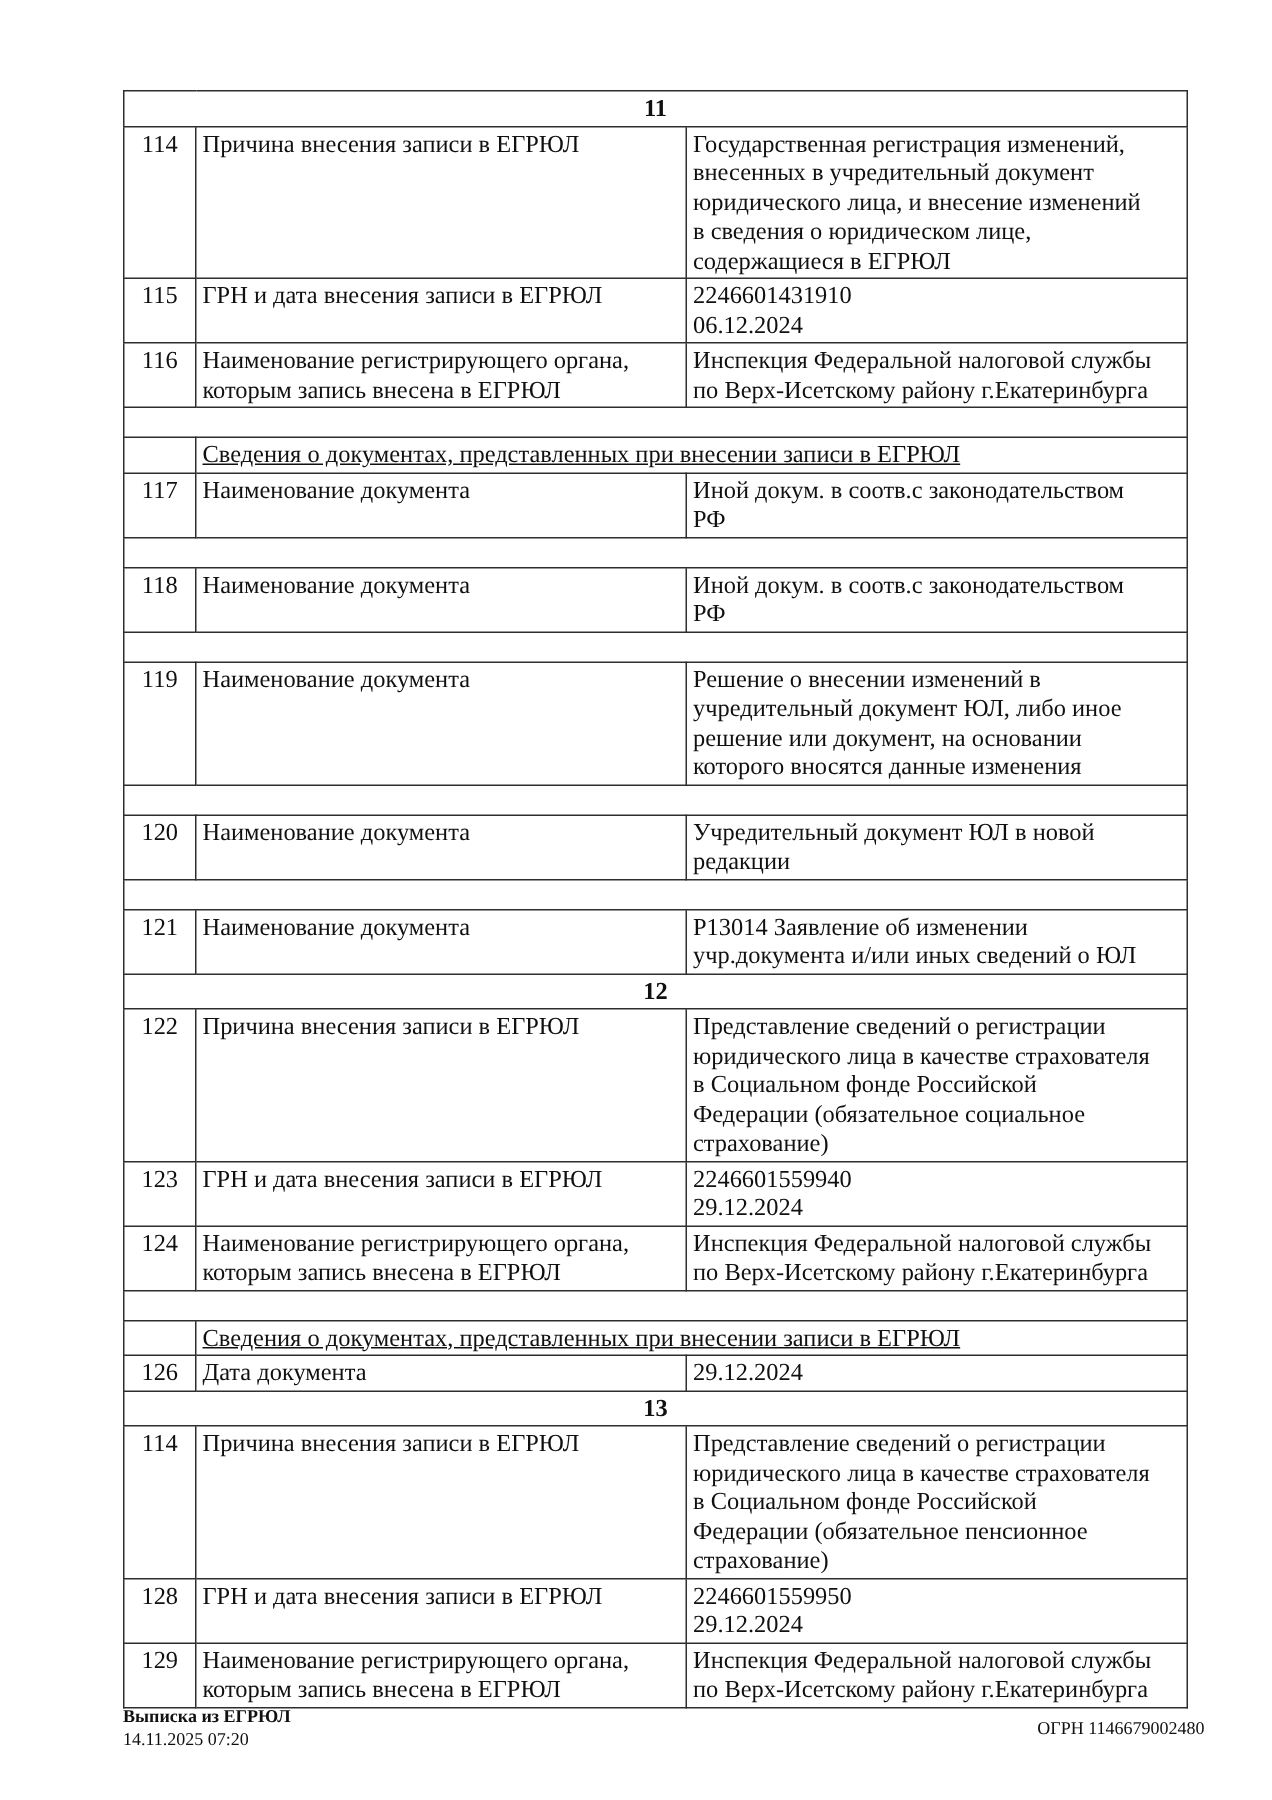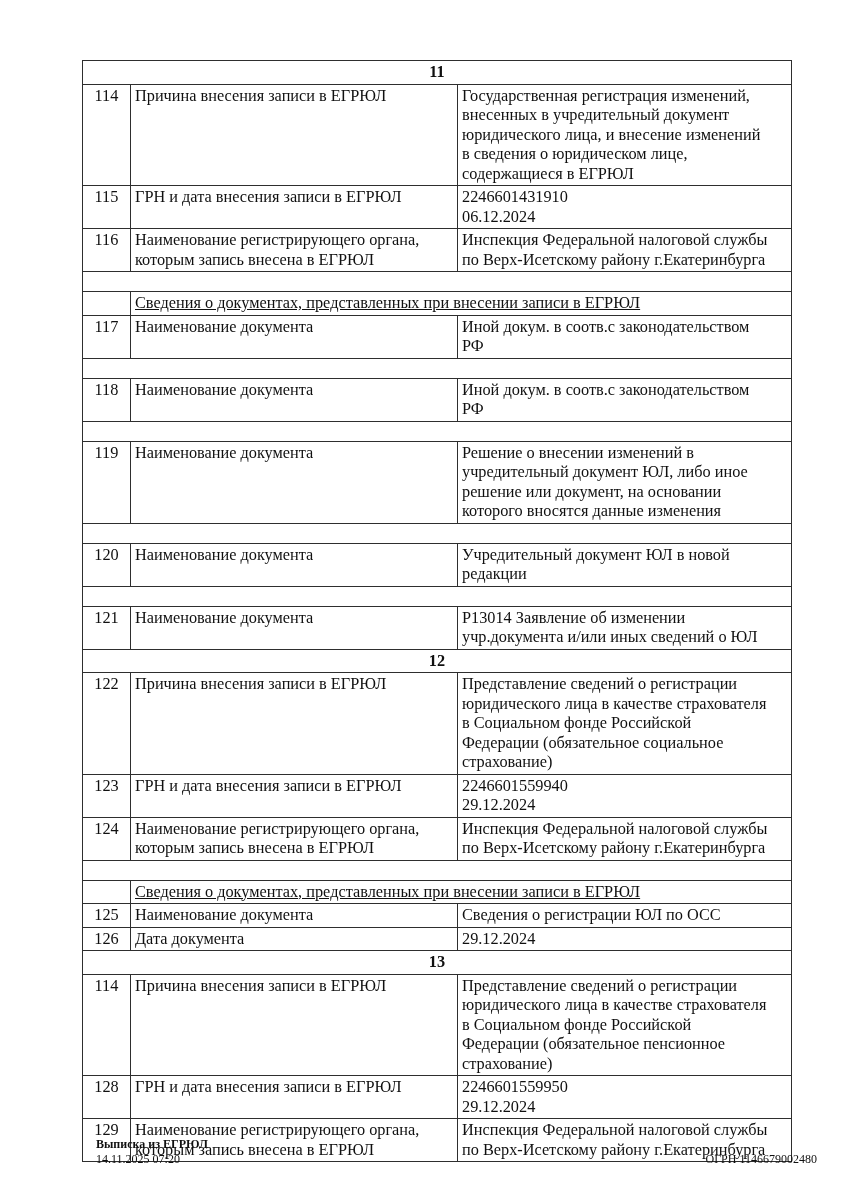--- a/index.html
+++ b/index.html
@@ -36,22 +36,22 @@
   tr.section td{
     text-align:center;
     font-weight:bold;
     white-space:normal;
   }
   tr.spacer td{height:19px;padding:0;}
   tr.subheader td.sub{white-space:normal;text-decoration:underline;}
 
   .footer{
     position:absolute;
-    left:96px;top:1137px;width:721px;
-    display:flex;align-items:flex-end;
+    left:82px;top:1137px;width:721px;
+    display:flex;align-items:center;
     font-size:12px;line-height:15px;
   }
   .footer .left{flex:1;}
   .footer .center{flex:0 0 auto;text-align:center;}
   .footer .right{flex:1;text-align:right;}
   .footer .doc-title{font-weight:bold;}
 </style>
 </head>
 <body>
 
@@ -183,25 +183,20 @@
       <tr class="spacer">
         <td colspan="3"></td>
       </tr>
 
       <tr class="subheader">
         <td class="num"></td>
         <td class="sub" colspan="2">Сведения о документах, представленных при внесении записи в ЕГРЮЛ</td>
       </tr>
 
       <tr class="data">
-        <td class="num">125</td>
-        <td>Наименование документа</td>
-        <td>Сведения о регистрации ЮЛ по ОСС</td>
-      </tr>
-      <tr class="data">
         <td class="num">126</td>
         <td>Дата документа</td>
         <td>29.12.2024</td>
       </tr>
 
       <tr class="section">
         <td colspan="3">13</td>
       </tr>
 
       <tr class="data">

